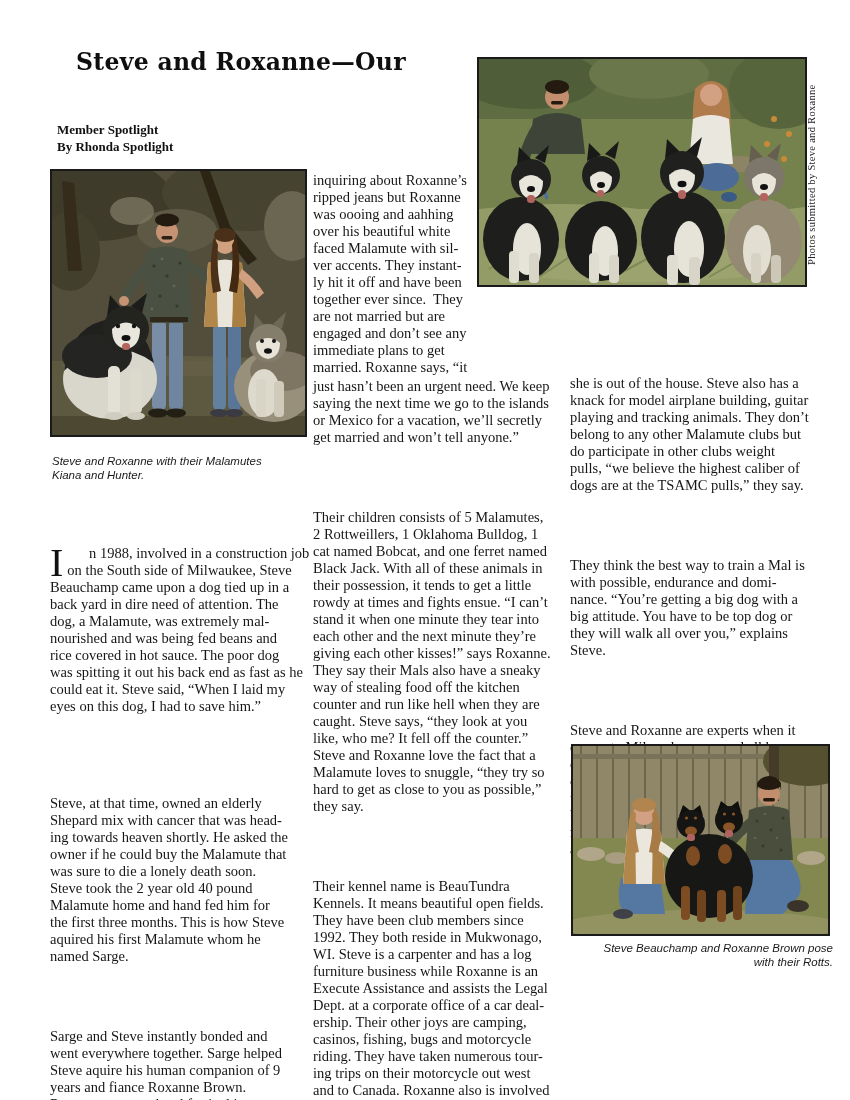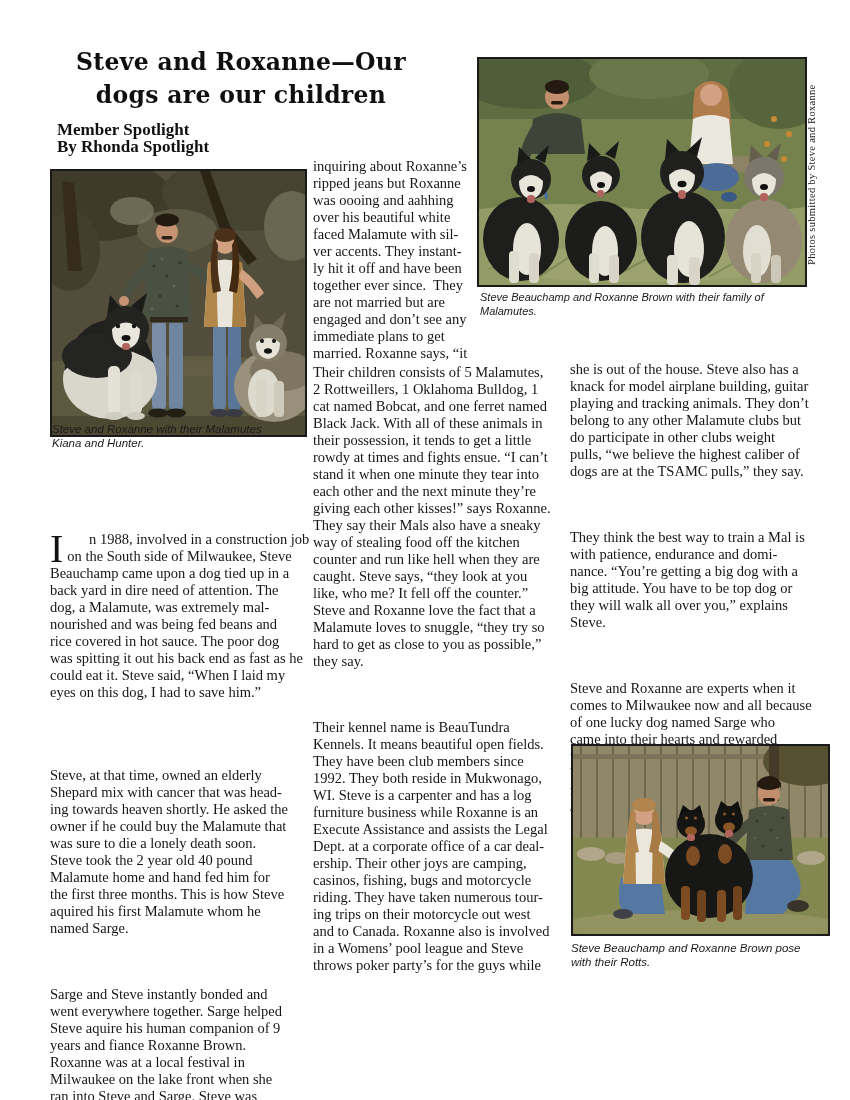--- a/index.html
+++ b/index.html
@@ -2,58 +2,57 @@
 <html><head>
 <meta charset="utf-8">
 <style>
   html,body{margin:0;padding:0;background:#fff;}
   .page{position:relative;width:850px;height:1100px;background:#fff;overflow:hidden;text-decoration:underline;}
 
   .headline{position:absolute;left:55px;top:46px;width:372px;text-align:center;
     font-family:"DejaVu Serif",serif;font-weight:bold;font-size:23.5px;line-height:33px;
     color:#0f0f0f;letter-spacing:.3px;}
   .kicker-block{position:absolute;left:57px;top:121px;font-family:"Liberation Serif",serif;
-    font-weight:bold;font-size:17px;line-height:17px;color:#111;}
+    font-weight:bold;font-size:13px;line-height:17px;color:#111;}
 
   .body-text{font-family:"Liberation Serif",serif;font-size:14.5px;line-height:17px;
     color:#161616;white-space:pre-wrap;}
-  .para{margin:2px 0 13px 0;}
+  .para{margin:16px 0 13px 0;}
   .dropcap{float:left;font-family:"Liberation Serif",serif;font-size:40px;line-height:31px;
     height:31px;margin:2px 4px 0 0;color:#111;}
 
   .caption{font-family:"Liberation Sans",sans-serif;font-style:italic;font-size:11.5px;
     line-height:14px;color:#1a1a1a;white-space:pre-wrap;}
 
   .photo{position:absolute;border:2px solid #1a1a1a;overflow:hidden;background:#555;}
   .photo svg{display:block;}
   #photo-left{left:50px;top:169px;width:253px;height:264px;}
-  #caption-left{position:absolute;left:52px;top:422px;width:258px;}
+  #caption-left{position:absolute;left:52px;top:454px;width:258px;}
   #col1{position:absolute;left:50px;top:478px;width:263px;}
   #col2-narrow{position:absolute;left:313px;top:122px;width:166px;}
   #col2{position:absolute;left:313px;top:328px;width:245px;}
   #photo-topright{left:477px;top:57px;width:326px;height:226px;}
   #caption-topright{position:absolute;left:480px;top:290px;width:330px;font-size:11px;}
   #col3{position:absolute;left:570px;top:325px;width:268px;}
   #photo-bottomright{left:571px;top:744px;width:255px;height:188px;}
-  #caption-bottomright{position:absolute;left:571px;top:941px;width:262px;}
+  #caption-bottomright{position:absolute;left:571px;top:941px;width:262px;text-align:right;}
 
   .credit-vertical{position:absolute;left:806px;top:55px;height:210px;
     writing-mode:vertical-rl;transform:rotate(180deg);
     font-family:"Liberation Serif",serif;font-size:10.5px;color:#222;letter-spacing:.3px;}
 
   .paw{vertical-align:-2px;margin-left:5px;}
 </style>
 </head>
 <body>
 
 <div class="page">
 
   <div class="headline">
     <div>Steve and Roxanne—Our</div>
-    <div>dogs are our children</div>
   </div>
 
   <div class="kicker-block">
     <div>Member Spotlight</div>
     <div>By Rhonda Spotlight</div>
   </div>
 
   <div class="photo" id="photo-left">
     <svg width="253" height="264" viewBox="0 0 253 264">
       <rect width="253" height="264" fill="#534e3b"></rect>
@@ -181,20 +180,24 @@
 ver accents. They instant-
 ly hit it off and have been
 together ever since.  They
 are not married but are
 engaged and don’t see any
 immediate plans to get
 married. Roxanne says, “it</span></div>
   </div>
 
   <div id="col2" class="body-text">
+    <div class="para"><span>just hasn’t been an urgent need. We keep
+saying the next time we go to the islands
+or Mexico for a vacation, we’ll secretly
+get married and won’t tell anyone.”</span></div>
     <div class="para"><span>Their children consists of 5 Malamutes,
 2 Rottweillers, 1 Oklahoma Bulldog, 1
 cat named Bobcat, and one ferret named
 Black Jack. With all of these animals in
 their possession, it tends to get a little
 rowdy at times and fights ensue. “I can’t
 stand it when one minute they tear into
 each other and the next minute they’re
 giving each other kisses!” says Roxanne.
 They say their Mals also have a sneaky
@@ -293,32 +296,31 @@
       <path d="M270 104 L272 86 L284 98 Z" fill="#665f50"></path>
         <path d="M298 102 L302 84 L288 97 Z" fill="#665f50"></path>
       <circle cx="285" cy="118" r="20" fill="#7d766a"></circle>
       <path d="M273 120 Q285 108 297 120 Q297 136 285 138 Q273 136 273 120 Z" fill="#e8e4d8"></path>
       <ellipse cx="285" cy="128" rx="4" ry="3" fill="#111"></ellipse>
       <rect x="281" y="134" width="8" height="8" rx="3.5" fill="#b3635d"></rect>
       <rect x="272" y="194" width="10" height="30" rx="4" fill="#d6d2c4"></rect>
         <rect x="292" y="196" width="10" height="28" rx="4" fill="#ccc7b7"></rect>
     </svg>
   </div>
-  <div class="caption" id="caption-topright">Steve Beauchamp and Roxanne Brown with their family of Malamutes.</div>
 
   <div id="col3" class="body-text">
     <div class="para"><span>she is out of the house. Steve also has a
 knack for model airplane building, guitar
 playing and tracking animals. They don’t
 belong to any other Malamute clubs but
 do participate in other clubs weight
 pulls, “we believe the highest caliber of
 dogs are at the TSAMC pulls,” they say.</span></div>
     <div class="para"><span>They think the best way to train a Mal is
-with patience, endurance and domi-
+with possible, endurance and domi-
 nance. “You’re getting a big dog with a
 big attitude. You have to be top dog or
 they will walk all over you,” explains
 Steve.</span></div>
     <div class="para"><span>Steve and Roxanne are experts when it
 comes to Milwaukee now and all because
 of one lucky dog named Sarge who
 came into their hearts and rewarded
 them with one another. Would this have
 been such a happy ending without a dog

